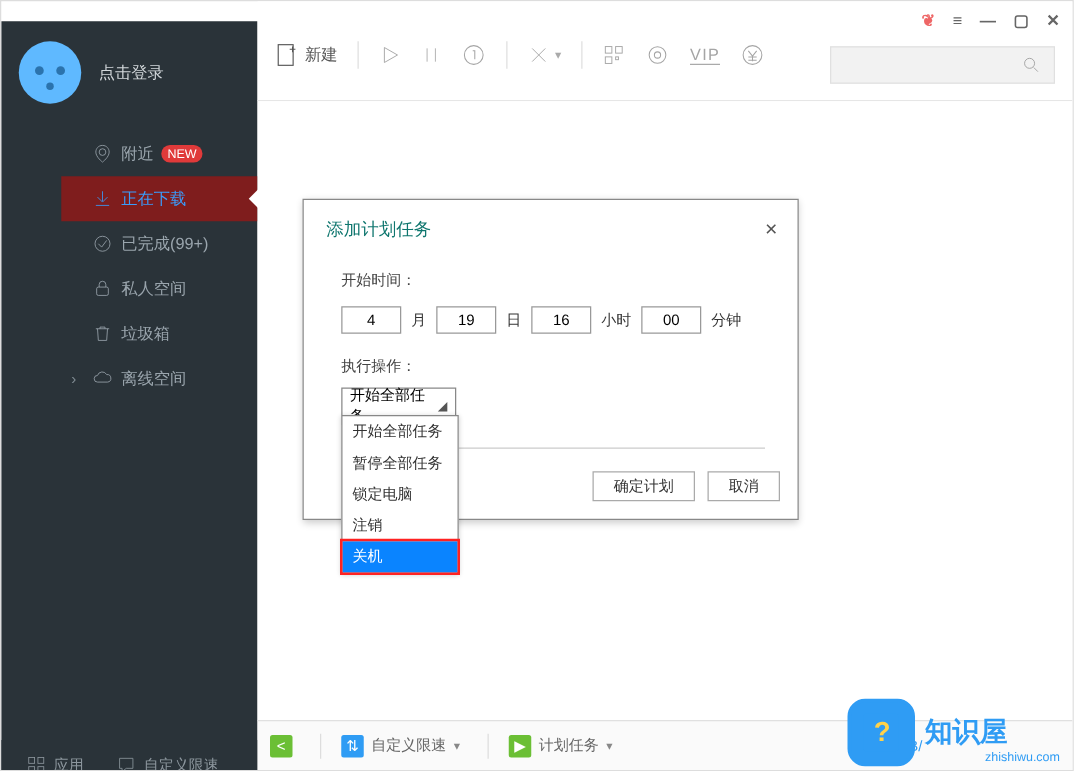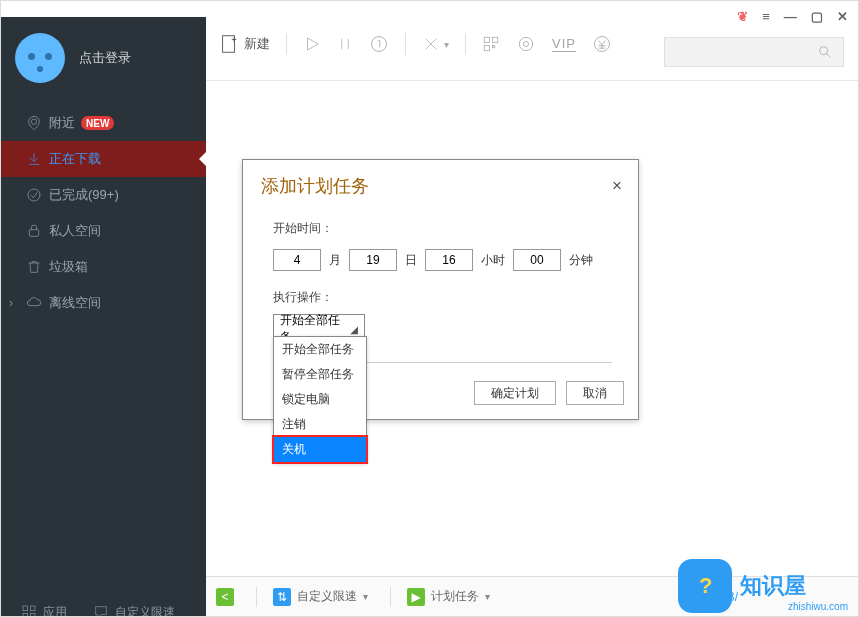--- a/index.html
+++ b/index.html
@@ -4,41 +4,41 @@
 <style>
   *{box-sizing:border-box;margin:0;padding:0;font-family:"Microsoft YaHei","微软雅黑",sans-serif;font-size:12px;}
   body{width:859px;height:617px;background:#fff;position:relative;overflow:hidden;border:1px solid #ddd;}
   .sidebar{position:absolute;left:0;top:16px;width:205px;height:615px;background:#2a3339;color:#7f8a92;}
   .user-area{display:flex;align-items:center;padding:16px 14px;}
   .avatar{width:50px;height:50px;border-radius:50%;background:#5fb9ff;display:flex;justify-content:center;align-items:center;gap:10px;flex-wrap:wrap;position:relative;}
   .avatar .eye{width:7px;height:7px;border-radius:50%;background:#2b73ad;position:absolute;top:20px;}
   .avatar .e1{left:13px;} .avatar .e2{right:13px;}
   .avatar .mouth{width:6px;height:6px;border-radius:50%;background:#2b73ad;position:absolute;top:33px;left:22px;}
   .login-label{margin-left:14px;color:#d3d8db;font-size:13px;}
-  .nav{margin-top:6px;}
+  .nav{margin-top:6px;margin-left:48px;}
   .nav-item{display:flex;align-items:center;height:36px;padding-left:48px;color:#9aa5ad;cursor:pointer;position:relative;}
   .nav-item .ico{position:absolute;left:24px;width:18px;height:18px;display:flex;align-items:center;justify-content:center;}
   .nav-item .txt{font-size:13px;}
   .nav-item.active{background:#7f1d1d;color:#3a9cfb;}
   .nav-item.active::after{content:"";position:absolute;right:-1px;top:50%;margin-top:-8px;border:8px solid transparent;border-right-color:#fff;}
-  .new-badge{background:#e03a3a;color:#fff;font-size:10px;padding:0 5px;border-radius:7px;margin-left:6px;height:14px;display:inline-flex;align-items:center;font-weight:bold;}
+  .new-badge{background:#e03a3a;color:#fff;font-size:10px;padding:0 5px;border-radius:7px;margin-left:6px;height:14px;display:inline-flex;align-items:center;}
   .sidebar-bottom{position:absolute;left:0;bottom:0;width:205px;height:40px;background:#2a3339;display:flex;align-items:center;padding-left:20px;gap:26px;}
   .sidebar-bottom .sb{display:flex;align-items:center;gap:6px;color:#8c969d;justify-content:center;}
   .toparea{position:absolute;left:205px;right:0;top:0;height:80px;background:#fff;border-bottom:1px solid #e6e6e6;}
   .win-controls{position:absolute;right:10px;top:8px;display:flex;align-items:center;gap:14px;color:#666;}
   .win-controls div{cursor:pointer;font-weight:bold;font-size:13px;}
   .toolbar{position:absolute;left:12px;top:32px;display:flex;align-items:center;gap:16px;color:#a5a5a5;font-size:18px;}
   .tbtn{display:flex;align-items:center;gap:4px;cursor:pointer;}
   .tbtn .lab{font-size:13px;color:#555;}
   .divider{width:1px;height:22px;background:#e0e0e0;}
   .search{position:absolute;right:14px;top:36px;width:180px;height:30px;background:#f2f2f2;border:1px solid #e0e0e0;display:flex;align-items:center;justify-content:flex-end;padding-right:10px;color:#999;}
   .main{position:absolute;left:205px;right:0;top:80px;bottom:40px;background:#fff;}
   .modal{position:absolute;left:36px;top:78px;width:397px;border:1px solid #888;background:#fff;box-shadow:0 2px 6px rgba(0,0,0,0.2);}
   .modal-header{display:flex;justify-content:space-between;align-items:center;padding:14px 16px 8px 18px;}
-  .modal-title{font-size:18px;color:#a16207;}
+  .modal-title{font-size:14px;color:#0f766e;}
   .modal-close{font-size:17px;color:#555;cursor:pointer;}
   .modal-body{padding:8px 26px 56px 30px;}
   .row{margin-top:6px;}
   .label{color:#444;font-size:12px;}
   .time-row{display:flex;align-items:center;gap:8px;margin-top:12px;}
   .inp{width:48px;height:22px;border:1px solid #999;text-align:center;line-height:20px;font-size:12px;background:#fff;}
   .unit{color:#333;}
   .select-box{width:92px;height:30px;border:1px solid #888;margin-top:8px;display:flex;align-items:center;justify-content:space-between;padding:0 6px;position:relative;}
   .select-box .arrow{font-size:10px;color:#555;}
   .dropdown{position:absolute;left:-1px;top:21px;width:94px;border:1px solid #888;background:#fff;box-shadow:0 1px 4px rgba(0,0,0,0.2);}

